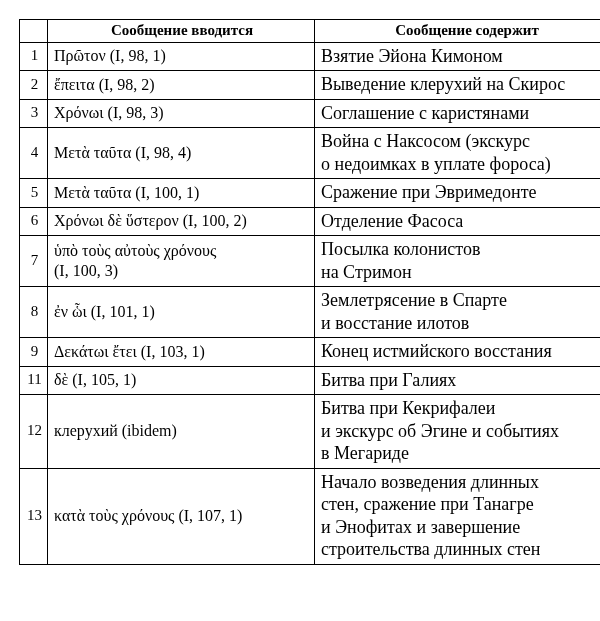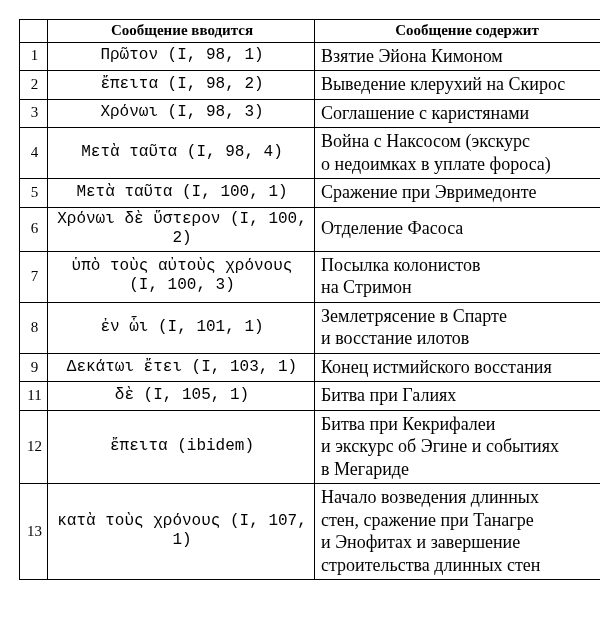--- a/index.html
+++ b/index.html
@@ -58,23 +58,22 @@
     line-height: 1.2;
     white-space: pre-line;
   }
   td.content {
     font-size: 18px;
     line-height: 1.25;
     white-space: pre-line;
     padding-left: 7px;
   }
   .greek {
-    font-family: Liberation Mono, monospace;
+    font-family: Liberation Serif, serif;
     font-size: 15.5px;
-    text-align: center;
   }
 </style>
 </head>
 <body>
 
 <div class="page">
   <table class="greek-table">
     <colgroup>
       <col class="c-num">
       <col class="c-intro">
@@ -137,21 +136,21 @@
         <td class="intro greek">Δεκάτωι ἔτει (I, 103, 1)</td>
         <td class="content">Конец истмийского восстания</td>
       </tr>
       <tr>
         <td class="num">11</td>
         <td class="intro greek">δὲ (I, 105, 1)</td>
         <td class="content">Битва при Галиях</td>
       </tr>
       <tr>
         <td class="num">12</td>
-        <td class="intro greek">ἔπειτα (ibidem)</td>
+        <td class="intro greek">клерухий (ibidem)</td>
         <td class="content">Битва при Кекрифалеи
 и экскурс об Эгине и событиях
 в Мегариде</td>
       </tr>
       <tr>
         <td class="num">13</td>
         <td class="intro greek">κατὰ τοὺς χρόνους (I, 107, 1)</td>
         <td class="content">Начало возведения длинных
 стен, сражение при Танагре
 и Энофитах и завершение

